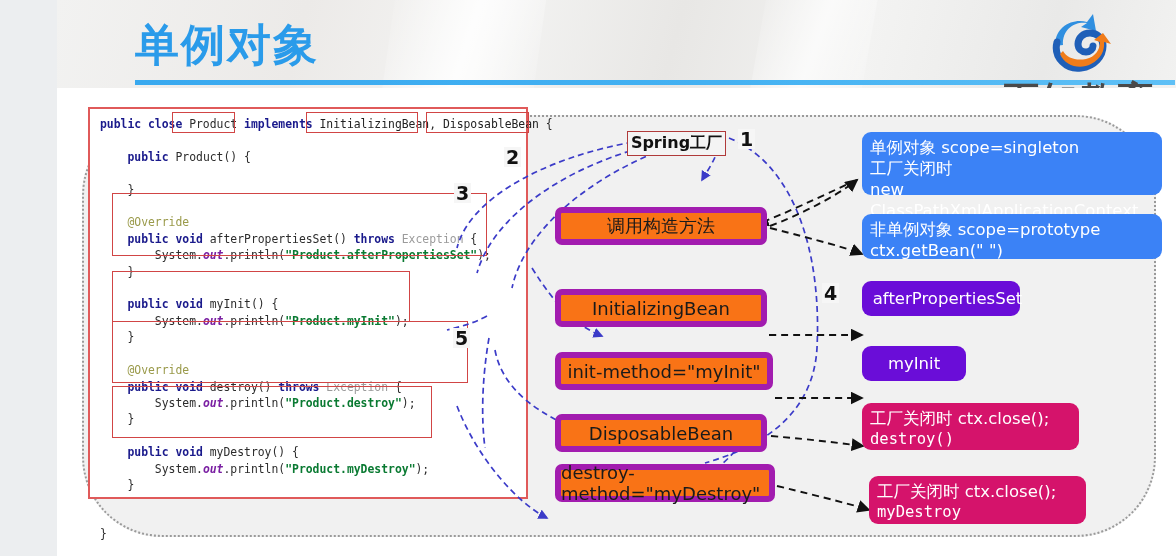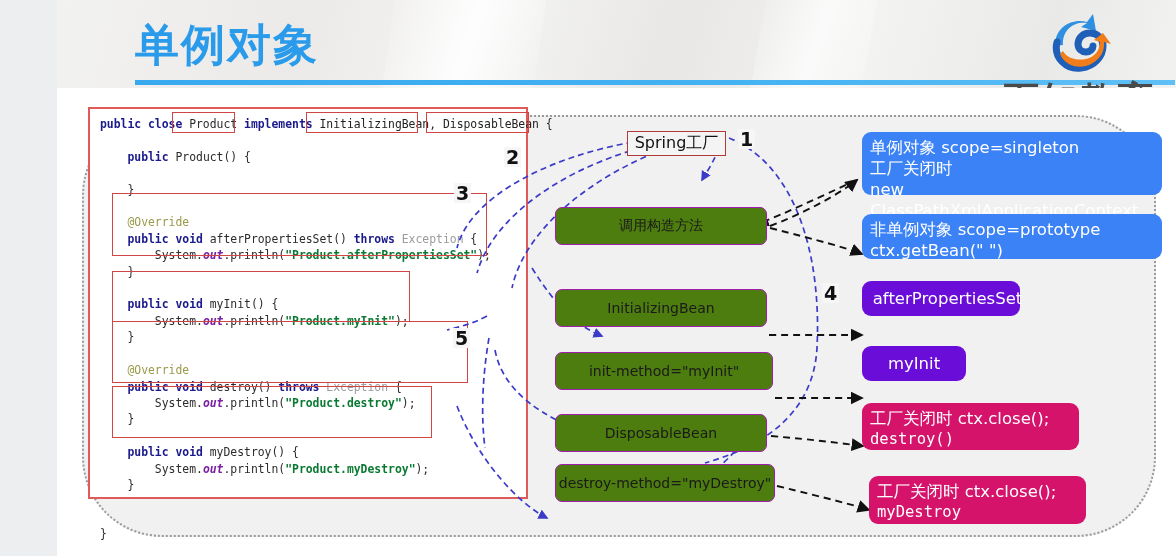--- a/index.html
+++ b/index.html
@@ -72,31 +72,32 @@
   .ann{color:#9a9a4a;}
   .str{color:#0a7a32;font-weight:bold;}
   .em{color:#7a1fa2;font-style:italic;font-weight:bold;}
   .gray{color:#9b9b9b;}
 
   .hl{position:absolute;border:1.6px solid #d14545;box-sizing:border-box;pointer-events:none;}
 
   
   .fbox{
     position:absolute;box-sizing:border-box;
-    background:#4d7c0f;border:1px solid #a21caf;border-radius:7px;
+    background:#f97316;border:6px solid #a21caf;border-radius:7px;
     display:flex;align-items:center;justify-content:center;
-    font-size:14px;color:#1a1a1a;
+    font-size:18px;color:#1a1a1a;
     font-family:"DejaVu Sans","Liberation Sans",sans-serif;
   }
   .spring-box{
     position:absolute;box-sizing:border-box;
     background:#f4f4f4;border:1.6px solid #b03a3a;
     display:flex;align-items:center;justify-content:center;
     font-size:16px;color:#111;
     font-family:"DejaVu Sans","Liberation Sans",sans-serif;
+    font-weight:bold;
   }
 
   
   .rbox{
     position:absolute;box-sizing:border-box;border-radius:9px;
     color:#fff;padding:5px 8px 6px 8px;
     font-size:16.5px;line-height:21px;
     font-family:"DejaVu Sans","Liberation Sans",sans-serif;
   }
   .rbox.green{background:#3b82f6;}

